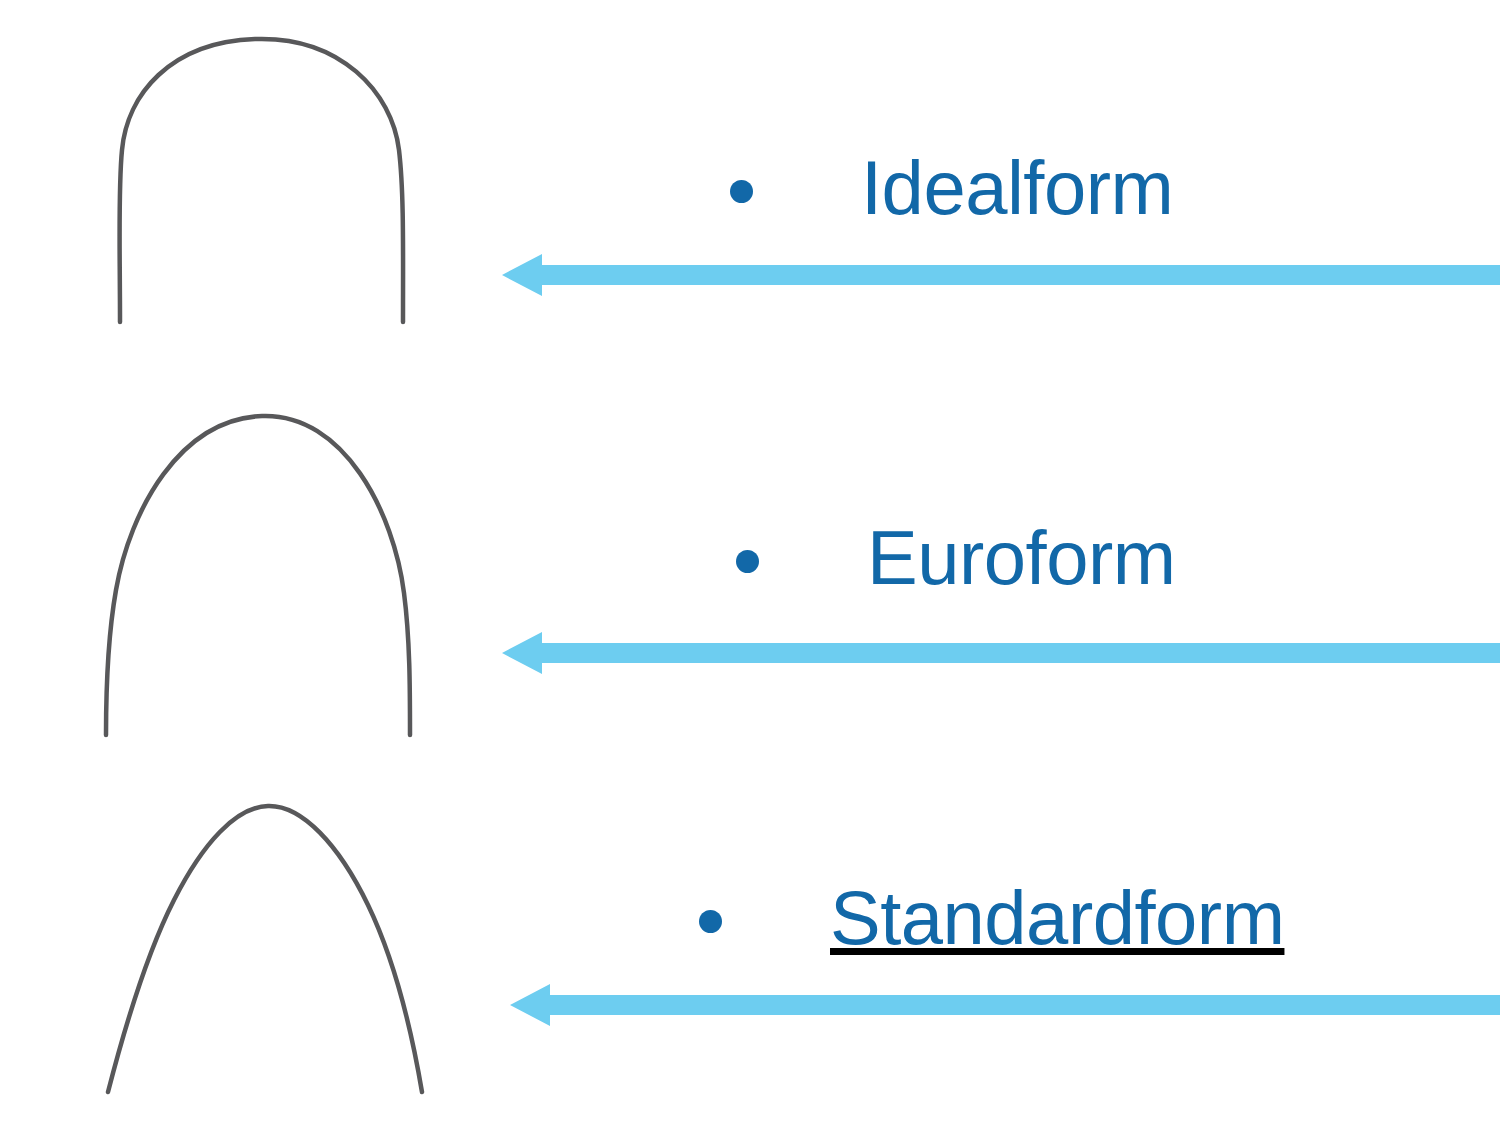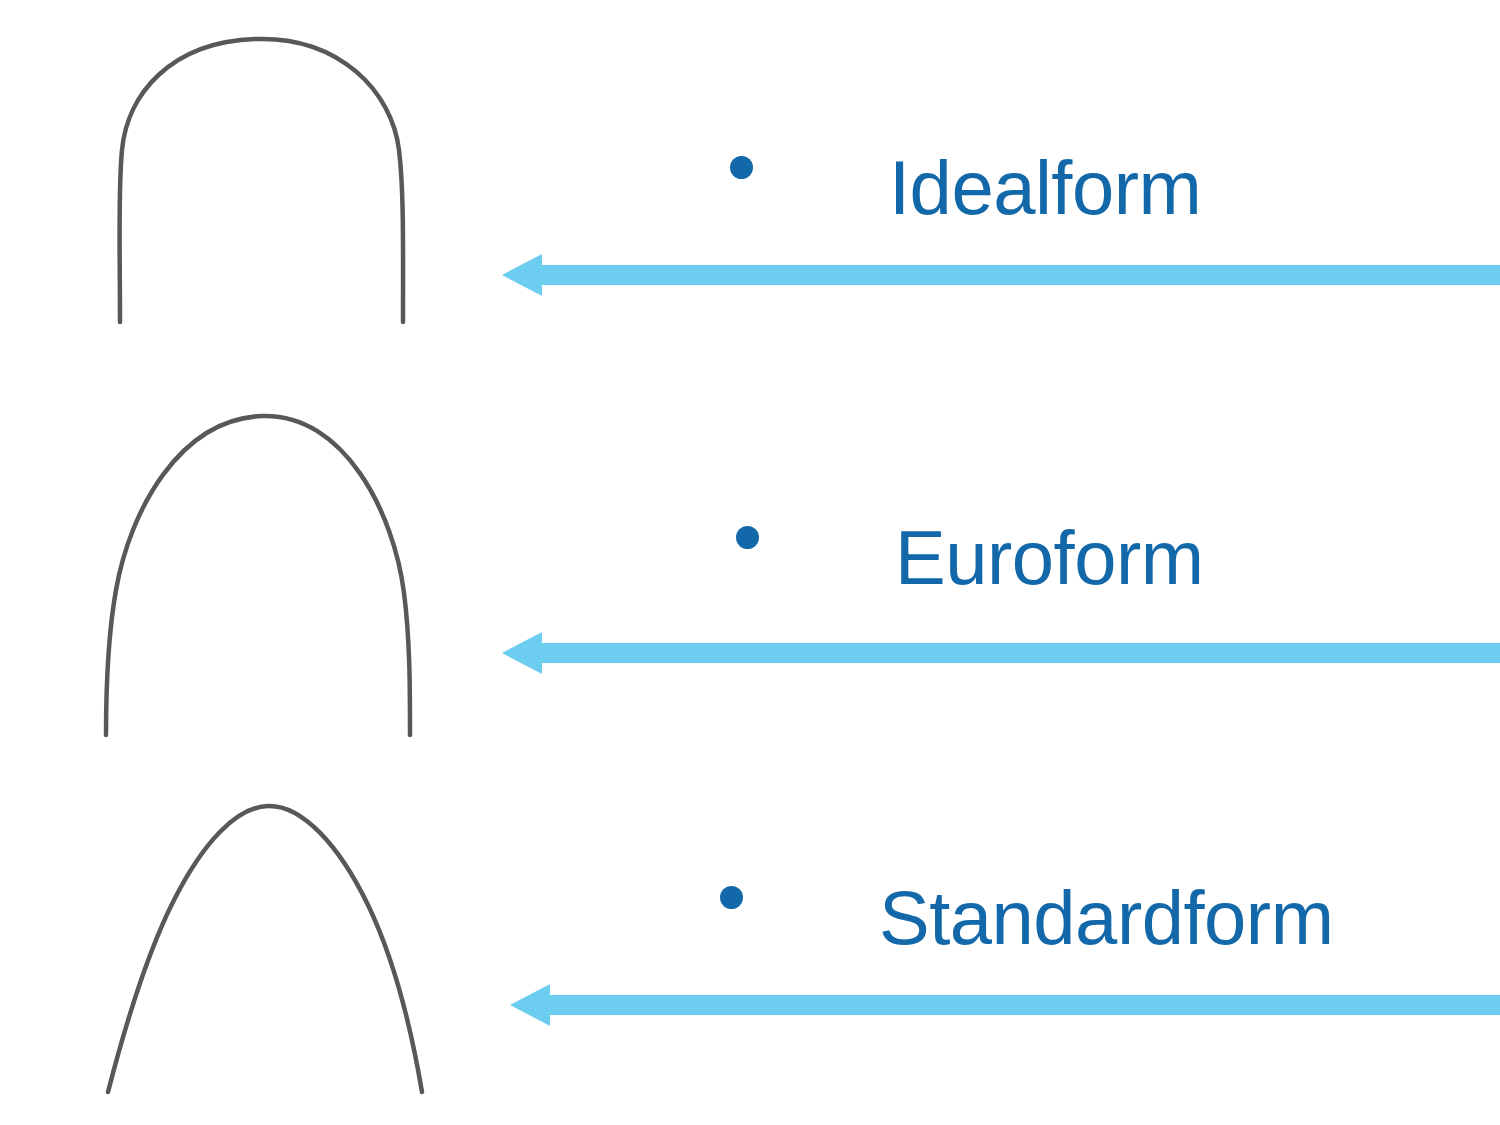--- a/index.html
+++ b/index.html
@@ -44,26 +44,26 @@
   #arrow-row-0 { top: 244px; }
   #arrow-row-1 { top: 622px; }
   #arrow-row-2 { top: 974px; }
 
   .arrow svg { display: block; }
 
   
   .bullet-line {
     position: absolute;
     display: flex;
+    align-items: center;
     white-space: nowrap;
-    gap: 28px;
   }
   #label-row-0 { left: 730px; top: 150px; }
   #label-row-1 { left: 736px; top: 520px; }
-  #label-row-2 { left: 720px; top: 880px; }
+  #label-row-2 { left: 699px; top: 880px; text-decoration: underline; }
 
   .bullet-dot {
     width: 23px;
     height: 23px;
     border-radius: 50%;
     background: #1268A8;
     flex: 0 0 auto;
     margin-right: 108px;
     margin-top: 6px;
   }

